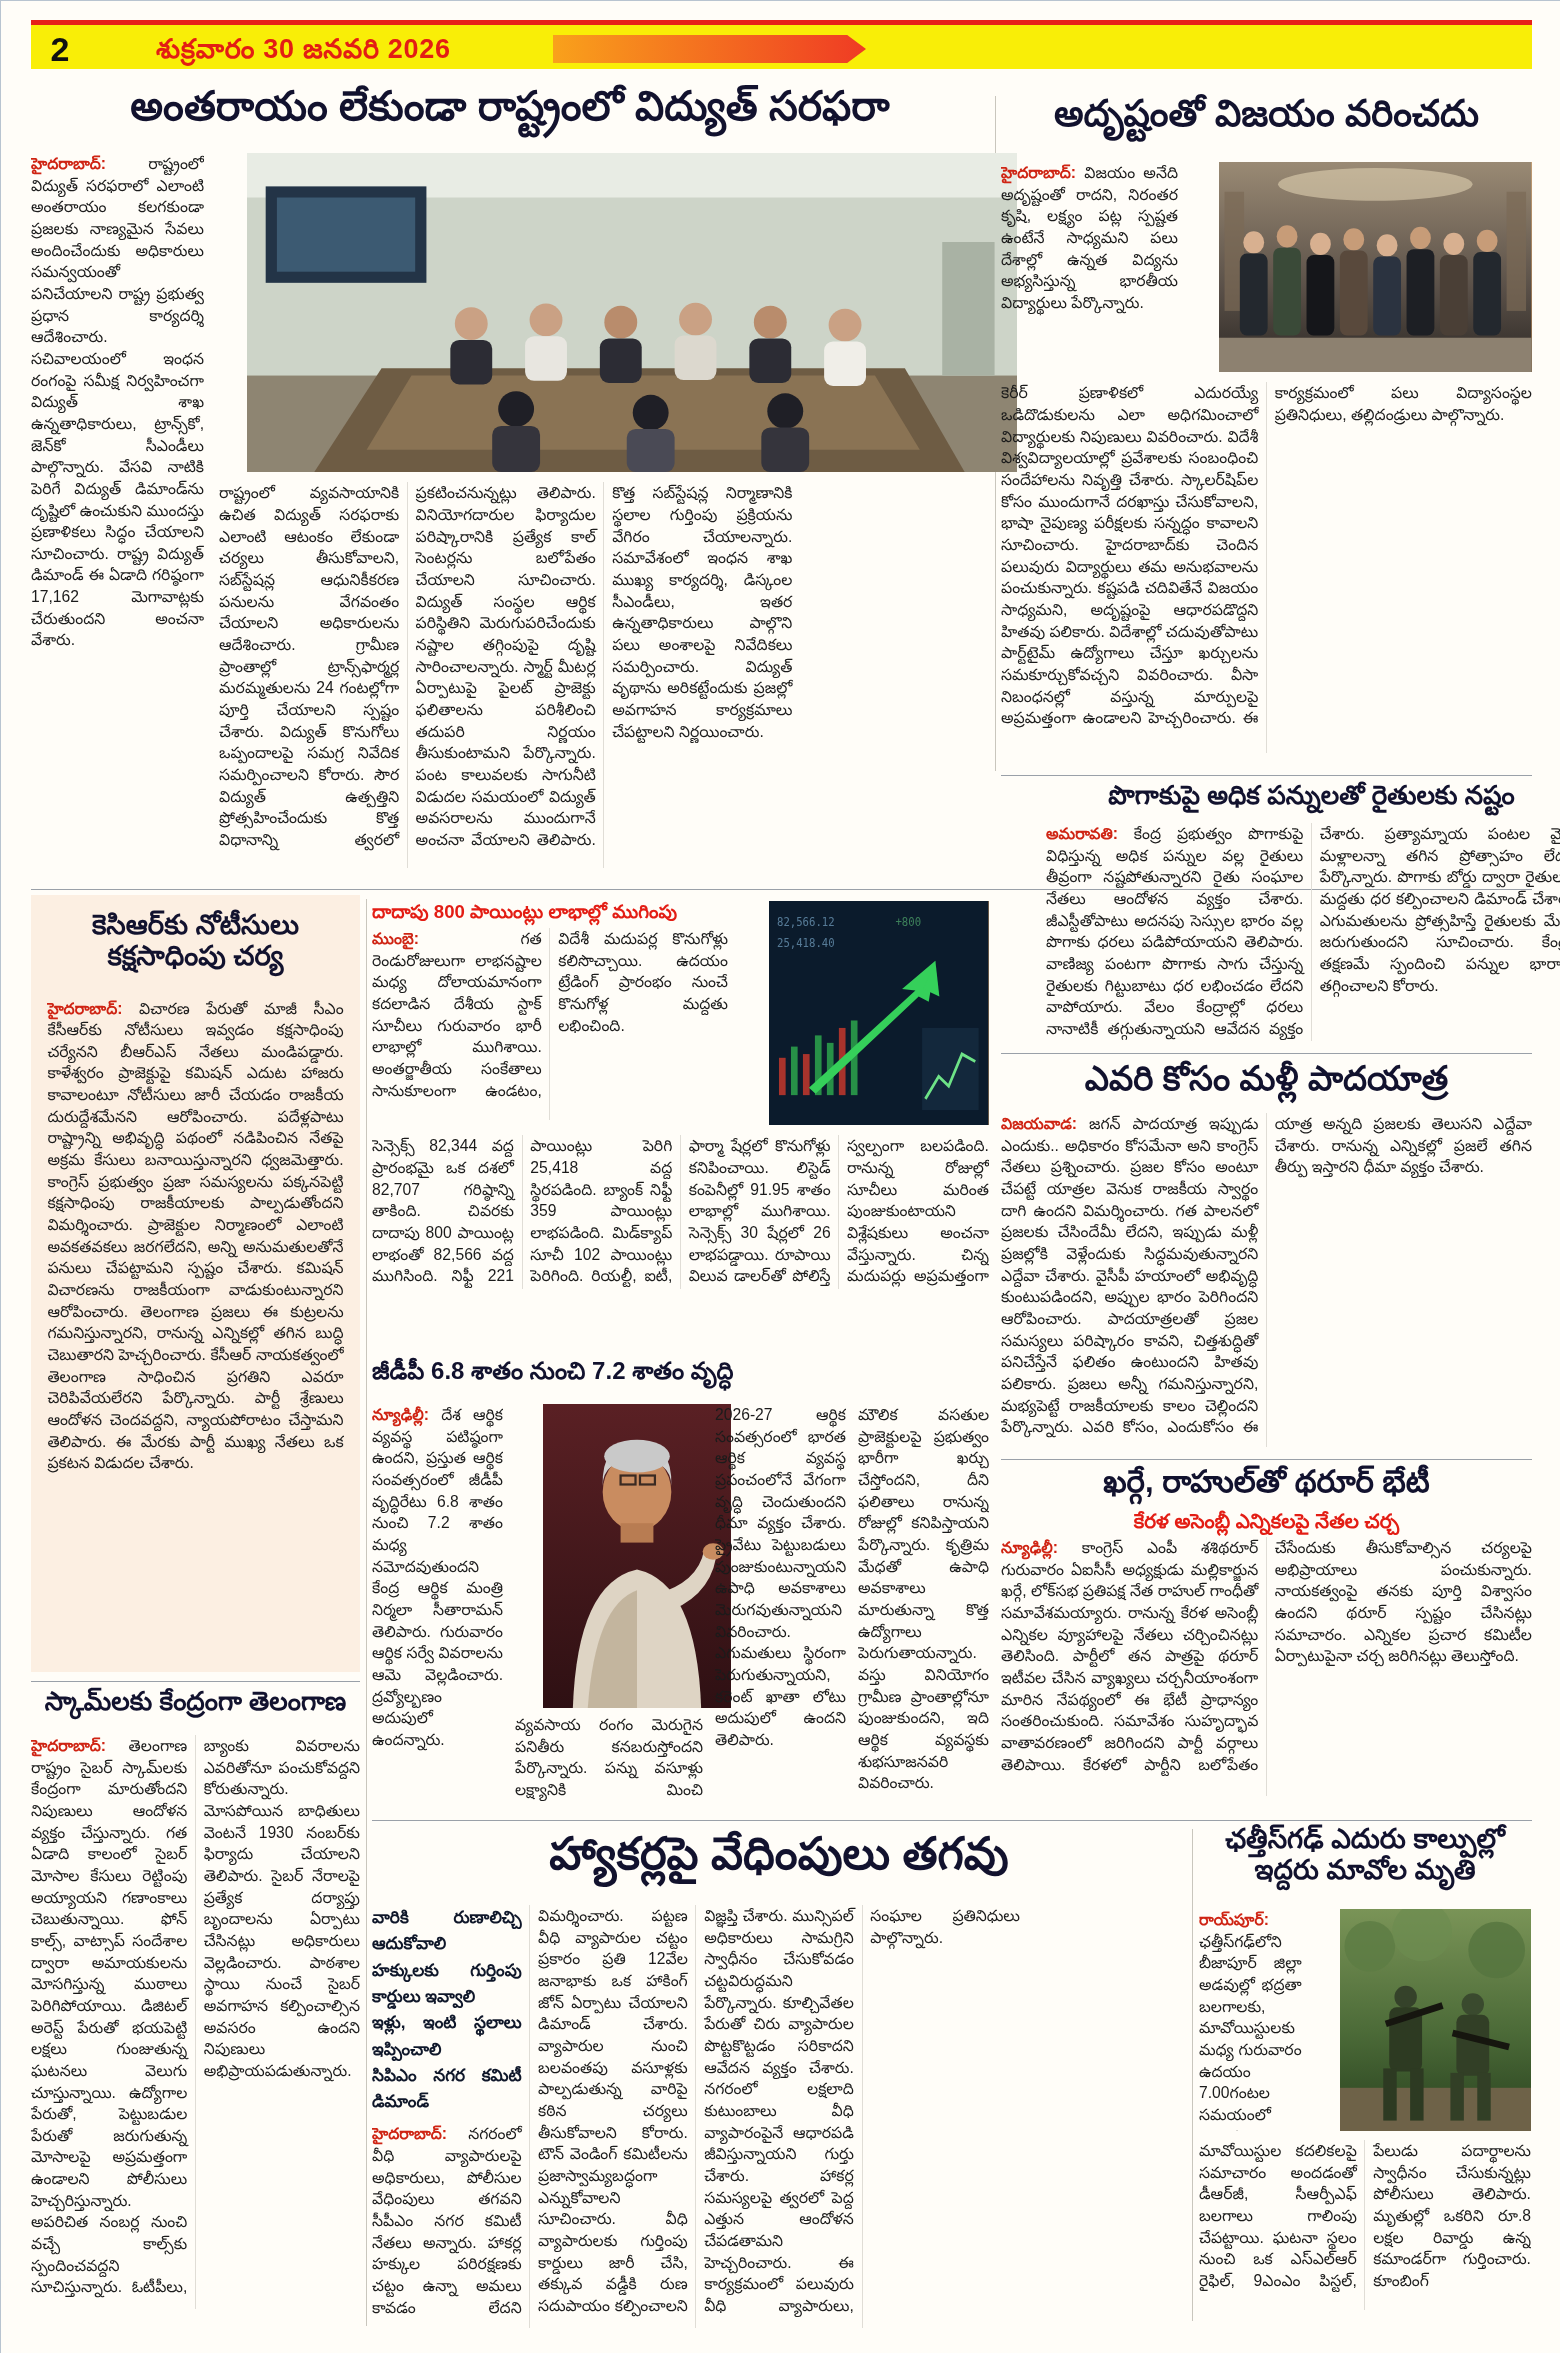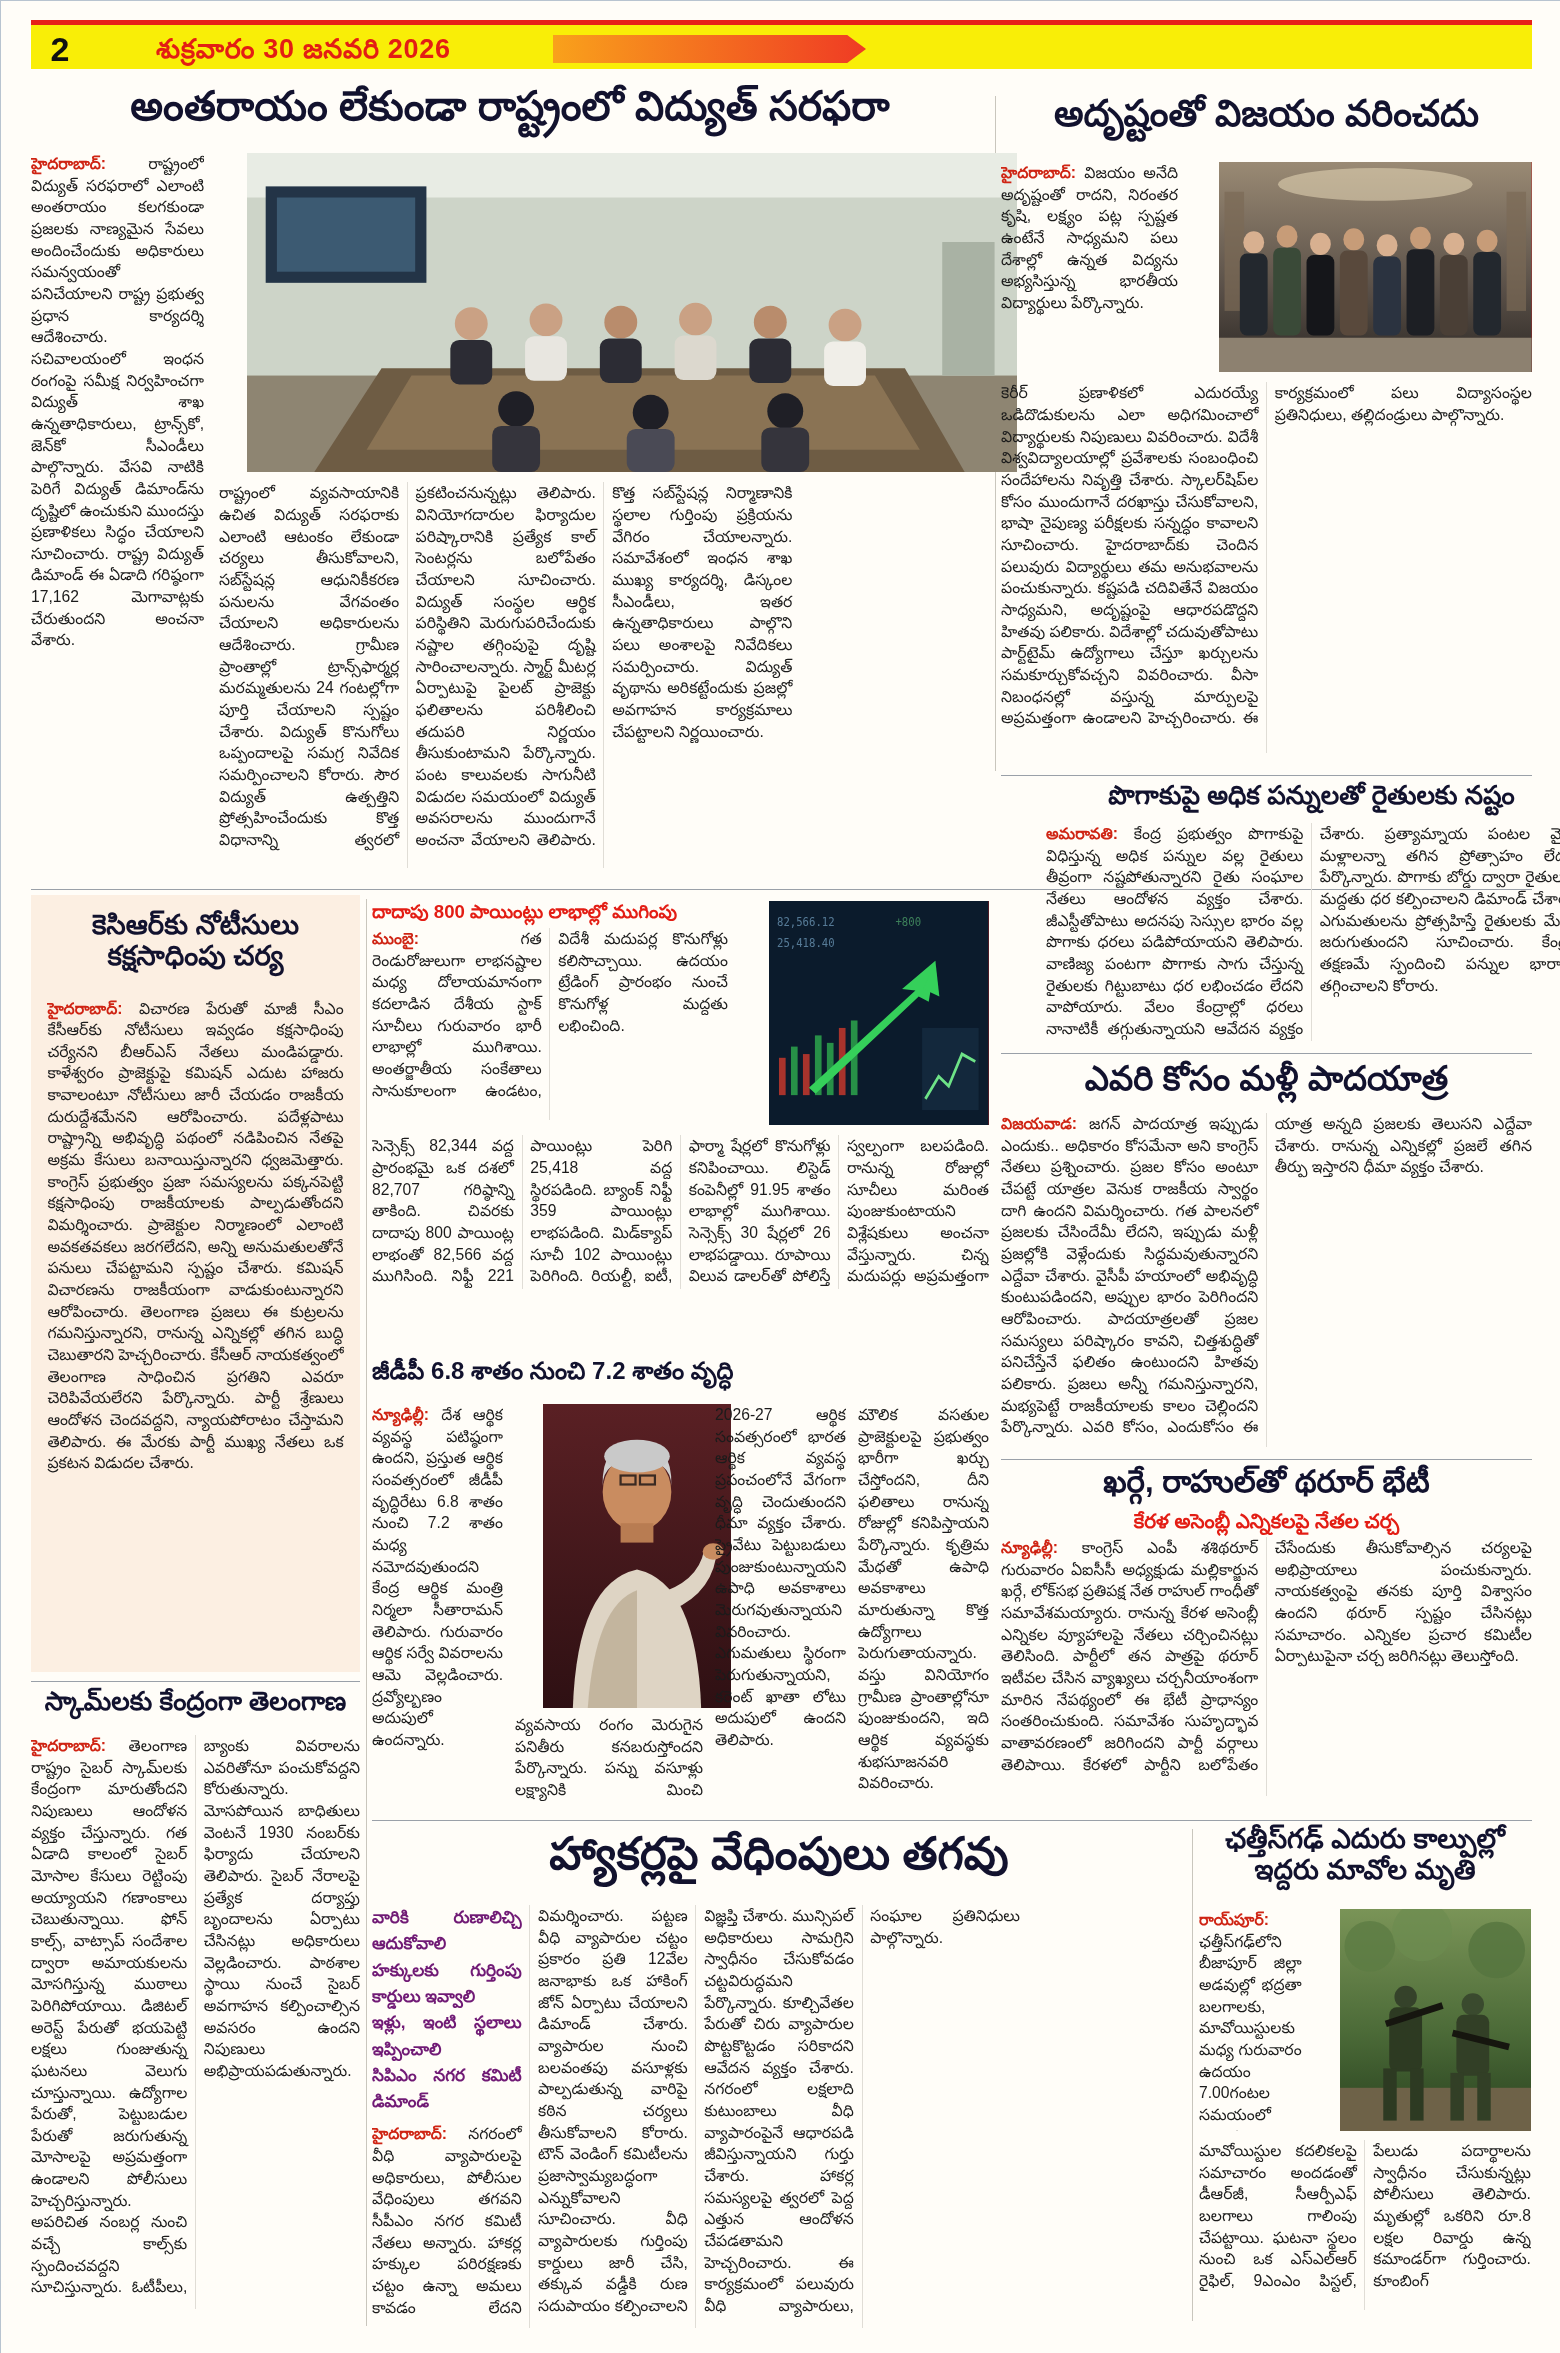--- a/index.html
+++ b/index.html
@@ -20,21 +20,21 @@
   
   .art { position:absolute; }
   .hl { font-weight:bold; color:#12122e; line-height:1.12; }
   .body-txt { font-size:15.7px; line-height:1.38; color:#1b1b1b; text-align:justify; overflow:hidden; }
   .dateline { font-weight:bold; color:#cf2413; }
   .cols2 { column-count:2; column-gap:16.4px; column-fill:auto; column-rule:0.7px solid #e0ddd6; }
   .cols4 { column-count:4; column-gap:16.4px; column-fill:auto; column-rule:0.7px solid #e0ddd6; }
   .cols5 { column-count:5; column-gap:16.4px; column-fill:auto; column-rule:0.7px solid #e0ddd6; }
   .hrule { position:absolute; height:0; border-top:0.7px solid #9aa0a8; }
   .vrule { position:absolute; width:0; border-left:0.7px solid #c9c6bd; }
-  .photo { overflow:hidden; background:#b91c1c;margin-left:28px; }
+  .photo { overflow:hidden; background:#fdba74;margin-left:28px; }
   .photo svg { display:block; width:100%; height:100%; }
   .red-sub { color:#e31d14; font-weight:bold; }
   
   .art-power { left:30px; top:83px; width:958px; }
   .art-power .hl { font-size:41px; text-align:center; height:69px; }
   .power-body { display:flex; gap:15px; }
   .power-c1 { width:173px; height:720px; }
   .power-right { flex:1; }
   .power-photo { width:100%; height:319px; }
   .power-cols { margin-top:10.4px; height:386px; }
@@ -76,21 +76,21 @@
   .art-gdp { left:371px; top:1357px; width:617px; }
   .art-gdp .hl { font-size:24px; height:46px; }
   .gdp-row { display:flex; gap:12px; height:402px; }
   .gdp-col { flex:1; height:402px; }
   .gdp-photo-col { width:188px; flex:none; }
   .gdp-photo { width:188px; height:304px; }
   .gdp-under { height:88px; margin-top:6px; }
   .art-hawk { left:371px; top:1828px; width:814px; }
   .art-hawk .hl { font-size:45px; text-align:center; height:70px; }
   .hawk-body { height:423px; margin-top:6px; }
-  .hawk-bullets { color:#701a75; font-weight:bold; font-size:17px; line-height:1.55; margin-bottom:7.5px; }
+  .hawk-bullets { color:#0f172a; font-weight:bold; font-size:17px; line-height:1.55; margin-bottom:7.5px; }
   
   .art-maoist { left:1198px; top:1823px; width:332px; }
   .art-maoist .hl { font-size:27.6px; text-align:center; height:85px; }
   .maoist-row1 { display:flex; gap:10.4px; height:222px; }
   .maoist-c1 { flex:1; height:222px; }
   .maoist-photo { width:191px; height:222px; flex:none; }
   .maoist-row2 { margin-top:9px; height:170px; }
 </style>
 </head>
 <body>

